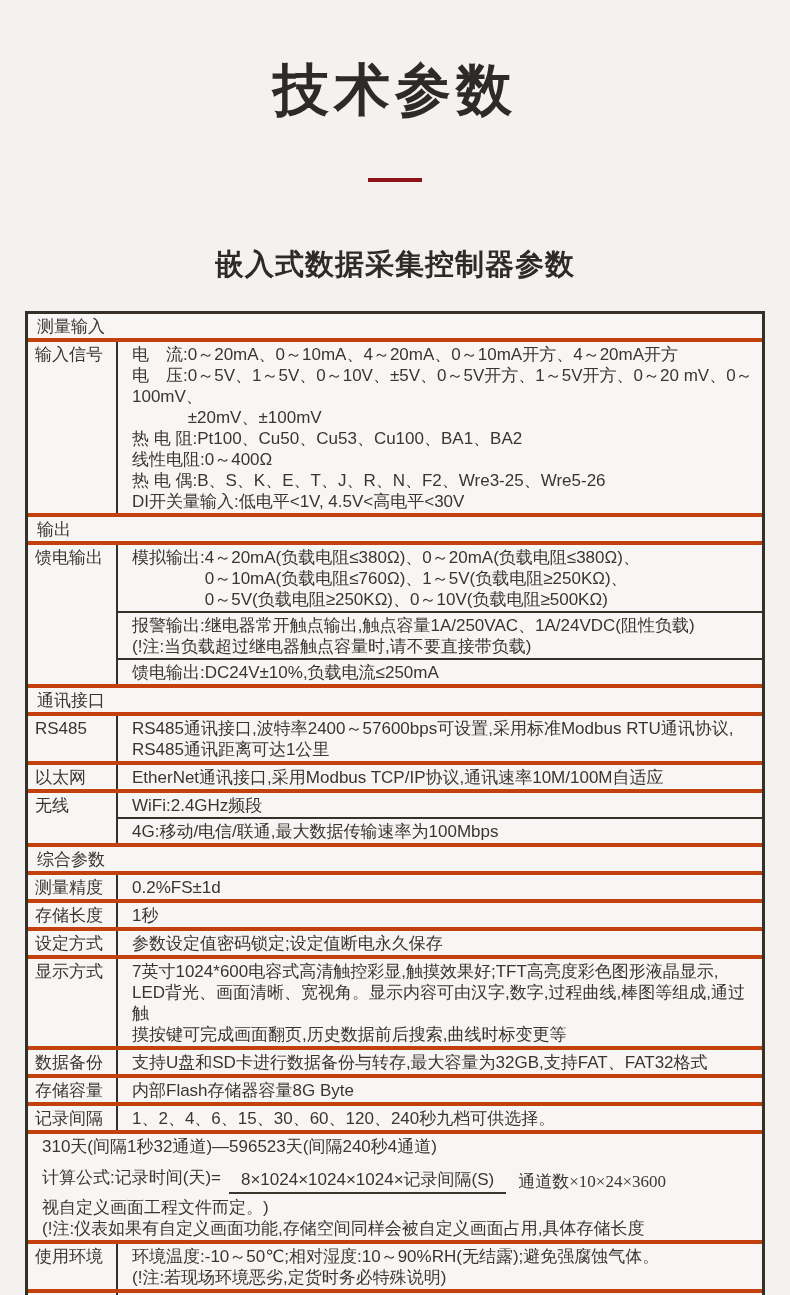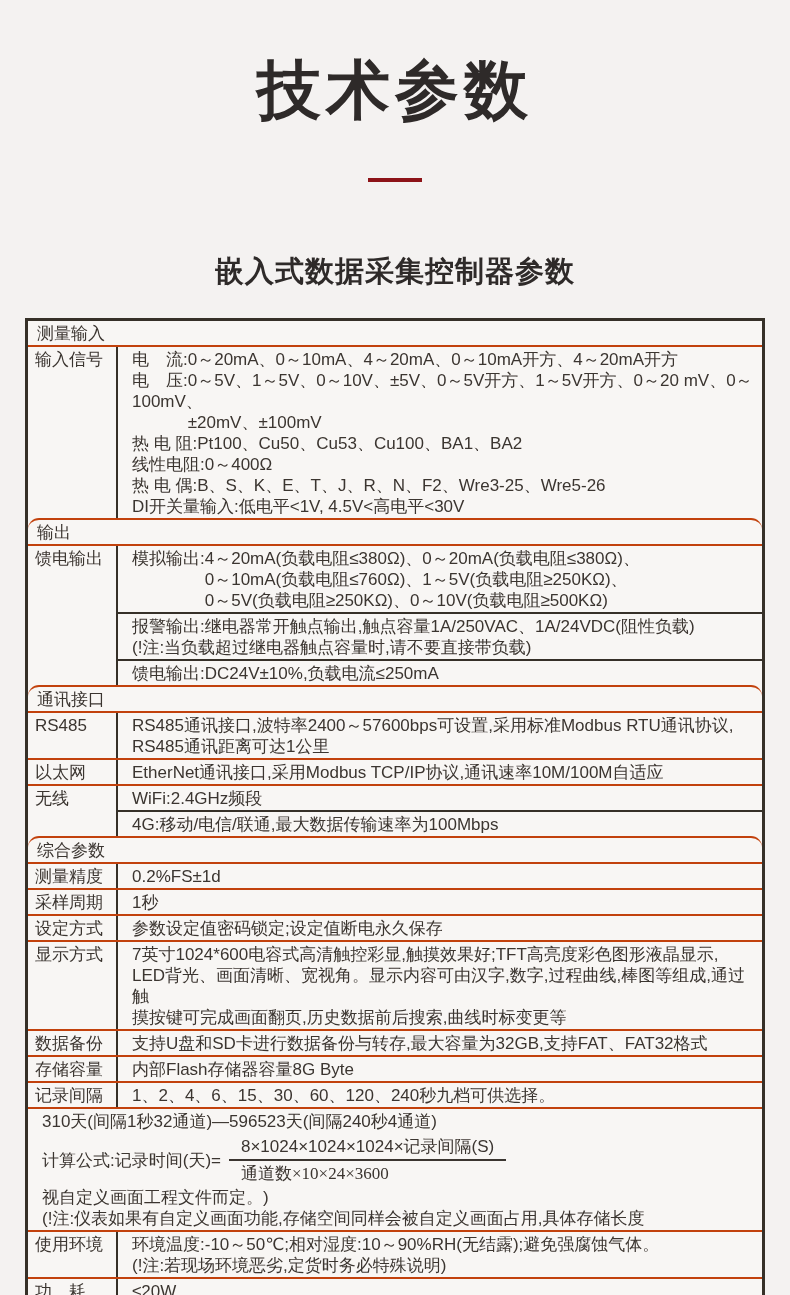--- a/index.html
+++ b/index.html
@@ -7,54 +7,54 @@
     position:relative;
     width:790px;height:1295px;
     background:#f4f2f1;
     font-family:"Liberation Sans","DejaVu Sans",sans-serif;
     color:#3b3530;
     overflow:hidden;
   }
   .hero{text-align:center;}
   .page-title{
     margin:0;padding-top:44px;
-    font-size:64px;line-height:92px;font-weight:900;
+    font-size:56px;line-height:92px;font-weight:900;
     letter-spacing:5px;color:#2e2a29;
   }
   .title-underline{
     width:54px;height:4px;background:#8d1318;
     margin:42px auto 0;
   }
   .page-subtitle{
-    margin:16px;padding-top:56px;
+    margin:9px;padding-top:56px;
     font-size:29px;line-height:34px;font-weight:700;
     letter-spacing:1px;color:#2e2a29;
   }
   .spec-table{
     margin:30px 25px 0;
     border:3px solid #363028;
     background:#f8f6f4;
     font-size:17px;line-height:21px;
   }
-  .trow{display:flex;border-top:2px solid #c2410c;}
+  .trow{display:flex;border-top:4px solid #c2410c;}
   .trow:first-child{border-top:none;}
-  .trow.section{display:block;padding:2px 8px 1px 9px;font-weight:400;border-radius:11px;}
+  .trow.section{display:block;padding:2px 8px 1px 9px;font-weight:400;}
   .lab{
     flex:0 0 90px;width:90px;
     border-right:2px solid #363028;
     padding:2px 3px 1px 7px;
     box-sizing:border-box;
   }
   .con{flex:1;display:flex;flex-direction:column;min-width:0;}
   .subrow{padding:2px 6px 1px 14px;}
   .subrow + .subrow{border-top:2px solid #363028;}
   .line{white-space:pre-wrap;}
   .formula{display:flex;align-items:center;margin:4px 0 3px;}
   .f-prefix{white-space:pre;}
-  .frac{display:inline-flex;flex-direction:column;margin-left:8px;}
+  .frac{display:inline-flex;flex-direction:row;text-align:center;margin-left:8px;margin-top:8px;}
   .frac .num{padding:0 12px 2px;border-bottom:2px solid #3b3530;}
   .frac .den{padding:2px 12px 0;font-family:Liberation Serif, serif;}
 </style>
 </head>
 <body>
 
 <div class="page">
   <div class="hero">
     <h1 class="page-title">技术参数</h1>
     <div class="title-underline"></div>
@@ -139,21 +139,21 @@
           <div>测量精度</div>
         </div>
         <div class="con">
           <div class="subrow">
             <div class="line">0.2%FS±1d</div>
           </div>
         </div>
       </div>
       <div class="trow">
         <div class="lab">
-          <div>采样周期</div>
+          <div>存储长度</div>
         </div>
         <div class="con">
           <div class="subrow">
             <div class="line">1秒</div>
           </div>
         </div>
       </div>
       <div class="trow">
         <div class="lab">
           <div>设定方式</div>

